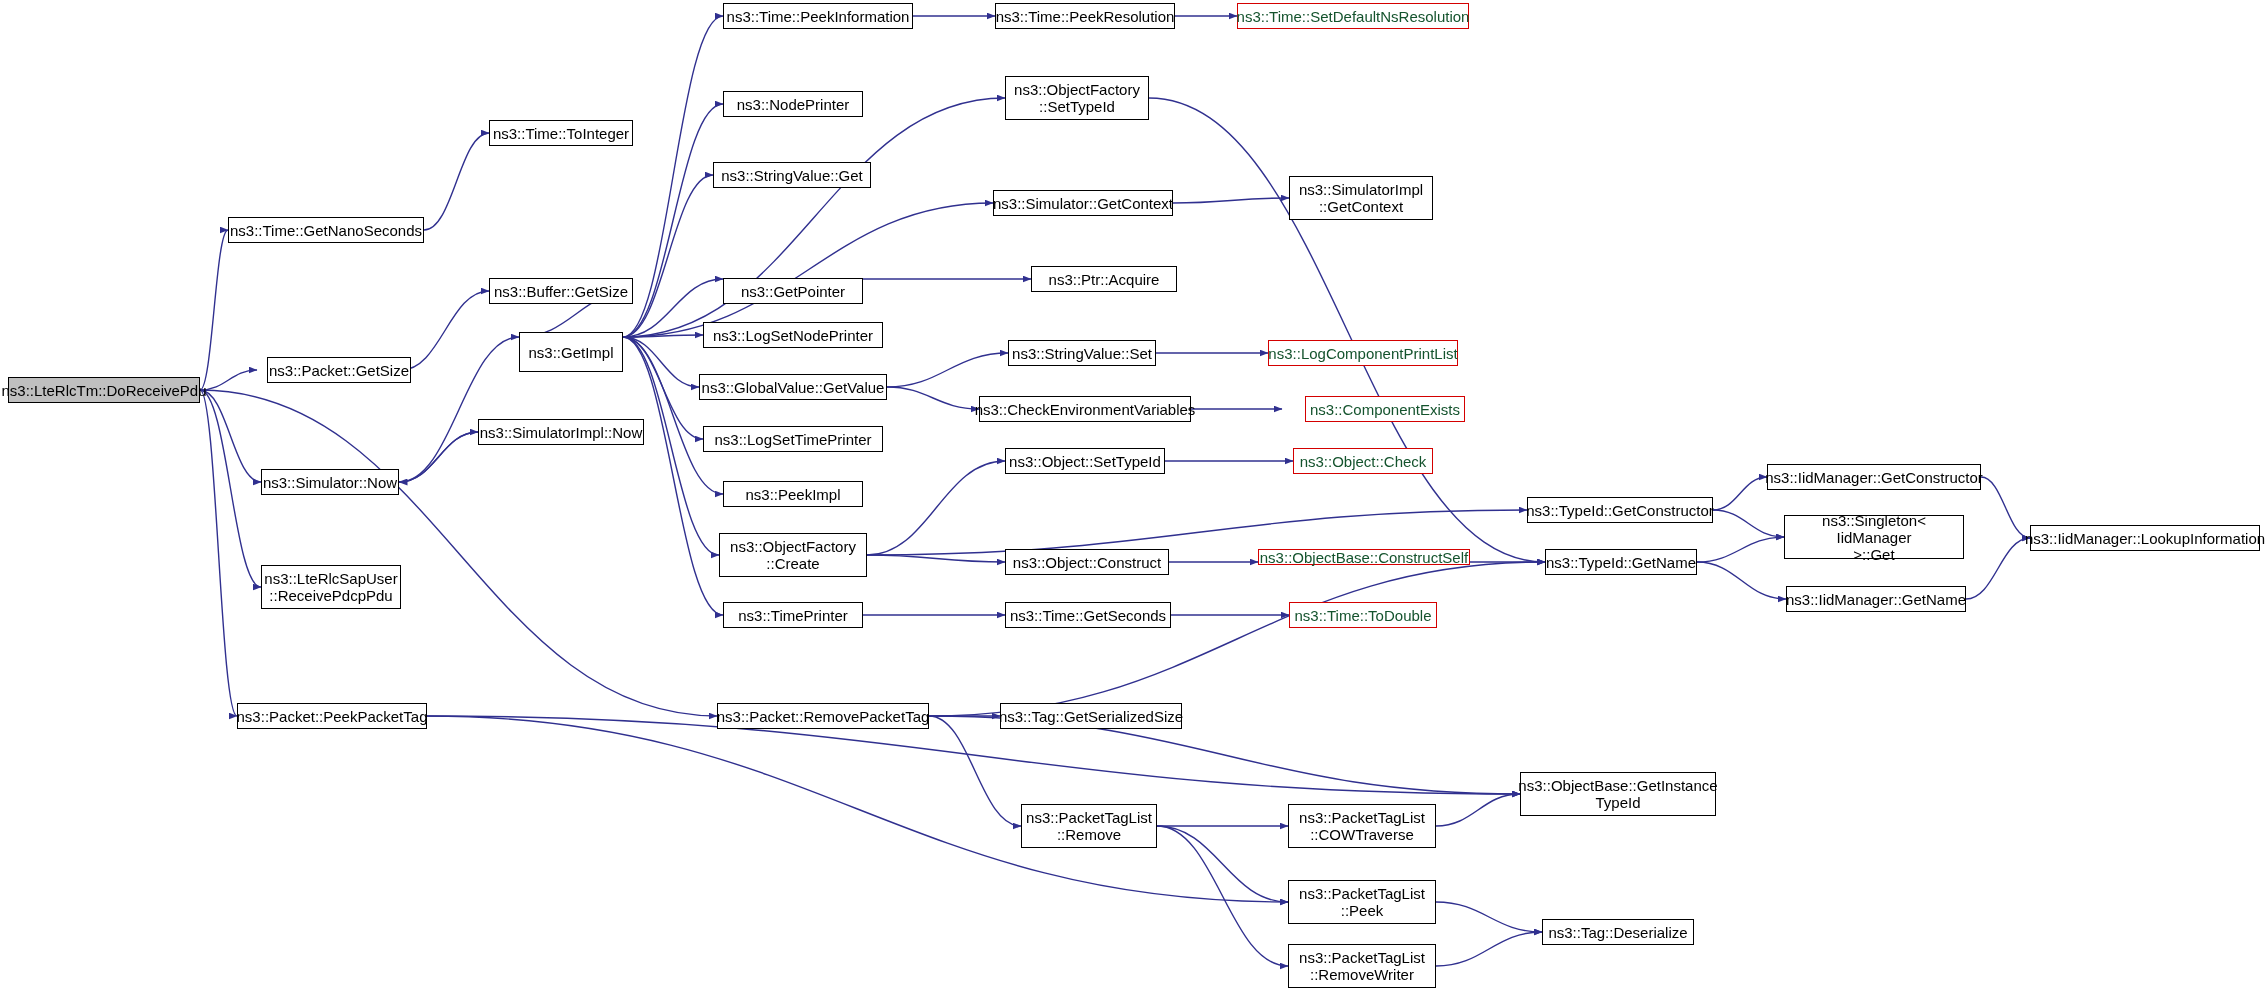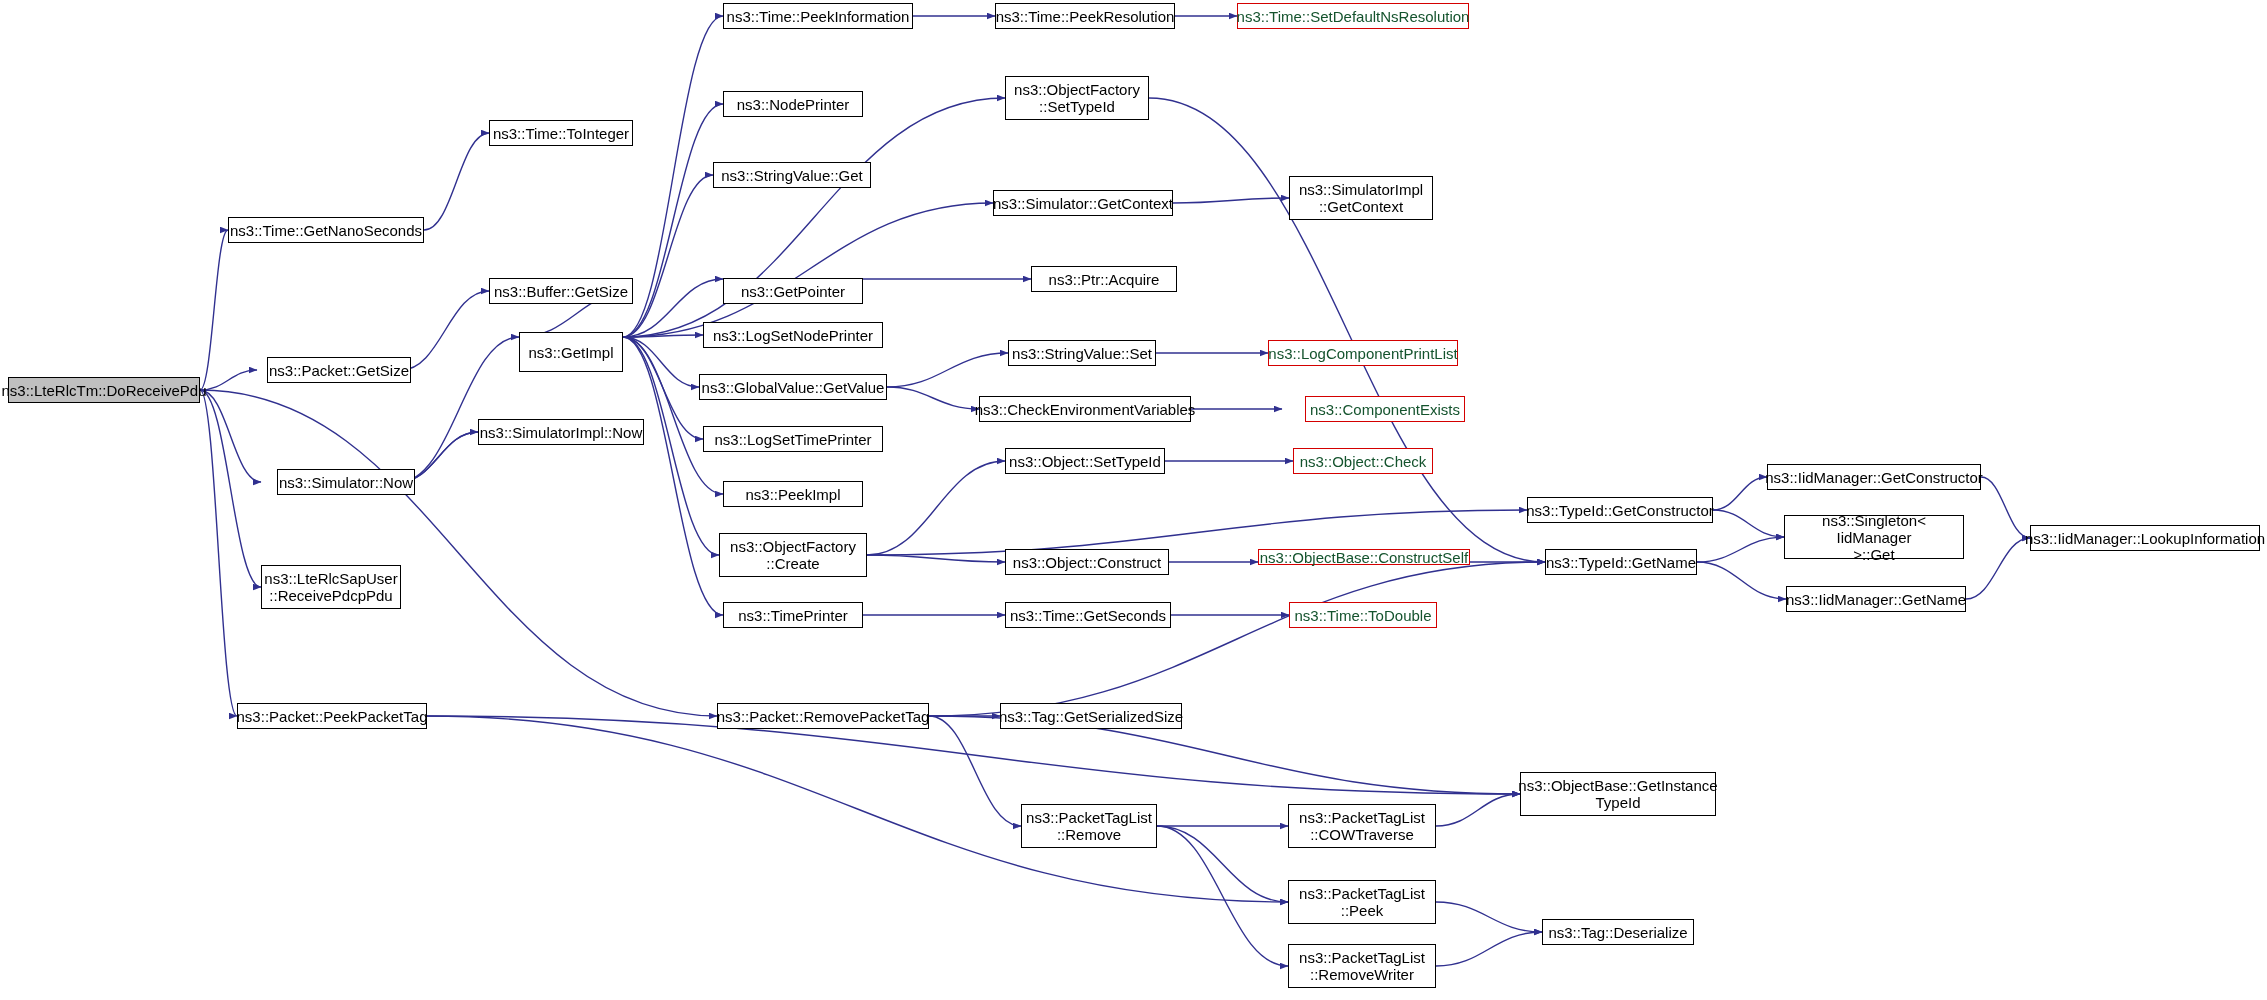--- a/index.html
+++ b/index.html
@@ -116,21 +116,21 @@
         <path d="M 1436 826 C 1473.8 826, 1482.2 794, 1520 794"></path>
         <path d="M 1436 902 C 1483.7 902, 1494.3 932, 1542 932"></path>
         <path d="M 1436 966 C 1483.7 966, 1494.3 932, 1542 932"></path>
         <path d="M 427 716 C 918.85 716, 1028.15 794, 1520 794"></path>
         <path d="M 427 716 C 814.45 716, 900.55 902, 1288 902"></path>
       </g>
   </svg>
 <div class="node root" style="left: 8px; top: 377px; width: 192px; height: 26px;">ns3::LteRlcTm::DoReceivePdu</div>
     <div class="node" style="left: 228px; top: 217px; width: 196px; height: 26px;">ns3::Time::GetNanoSeconds</div>
     <div class="node" style="left: 257px; top: 357px; width: 144px; height: 26px; margin-left: 10px;">ns3::Packet::GetSize</div>
-    <div class="node" style="left: 261px; top: 469px; width: 138px; height: 26px; margin-left: 16px;">ns3::Simulator::Now</div>
+    <div class="node" style="left: 261px; top: 469px; width: 138px; height: 26px;">ns3::Simulator::Now</div>
     <div class="node" style="left: 261px; top: 565px; width: 140px; height: 44px;">ns3::LteRlcSapUser
 ::ReceivePdcpPdu</div>
     <div class="node" style="left: 237px; top: 703px; width: 190px; height: 26px;">ns3::Packet::PeekPacketTag</div>
     <div class="node" style="left: 489px; top: 120px; width: 144px; height: 26px;">ns3::Time::ToInteger</div>
     <div class="node" style="left: 489px; top: 278px; width: 144px; height: 26px;">ns3::Buffer::GetSize</div>
     <div class="node" style="left: 478px; top: 419px; width: 166px; height: 26px;">ns3::SimulatorImpl::Now</div>
     <div class="node" style="left: 519px; top: 332px; width: 104px; height: 40px;">ns3::GetImpl</div>
     <div class="node" style="left: 723px; top: 91px; width: 140px; height: 26px;">ns3::NodePrinter</div>
     <div class="node" style="left: 713px; top: 162px; width: 158px; height: 26px;">ns3::StringValue::Get</div>
     <div class="node" style="left: 723px; top: 278px; width: 140px; height: 26px;">ns3::GetPointer</div>

